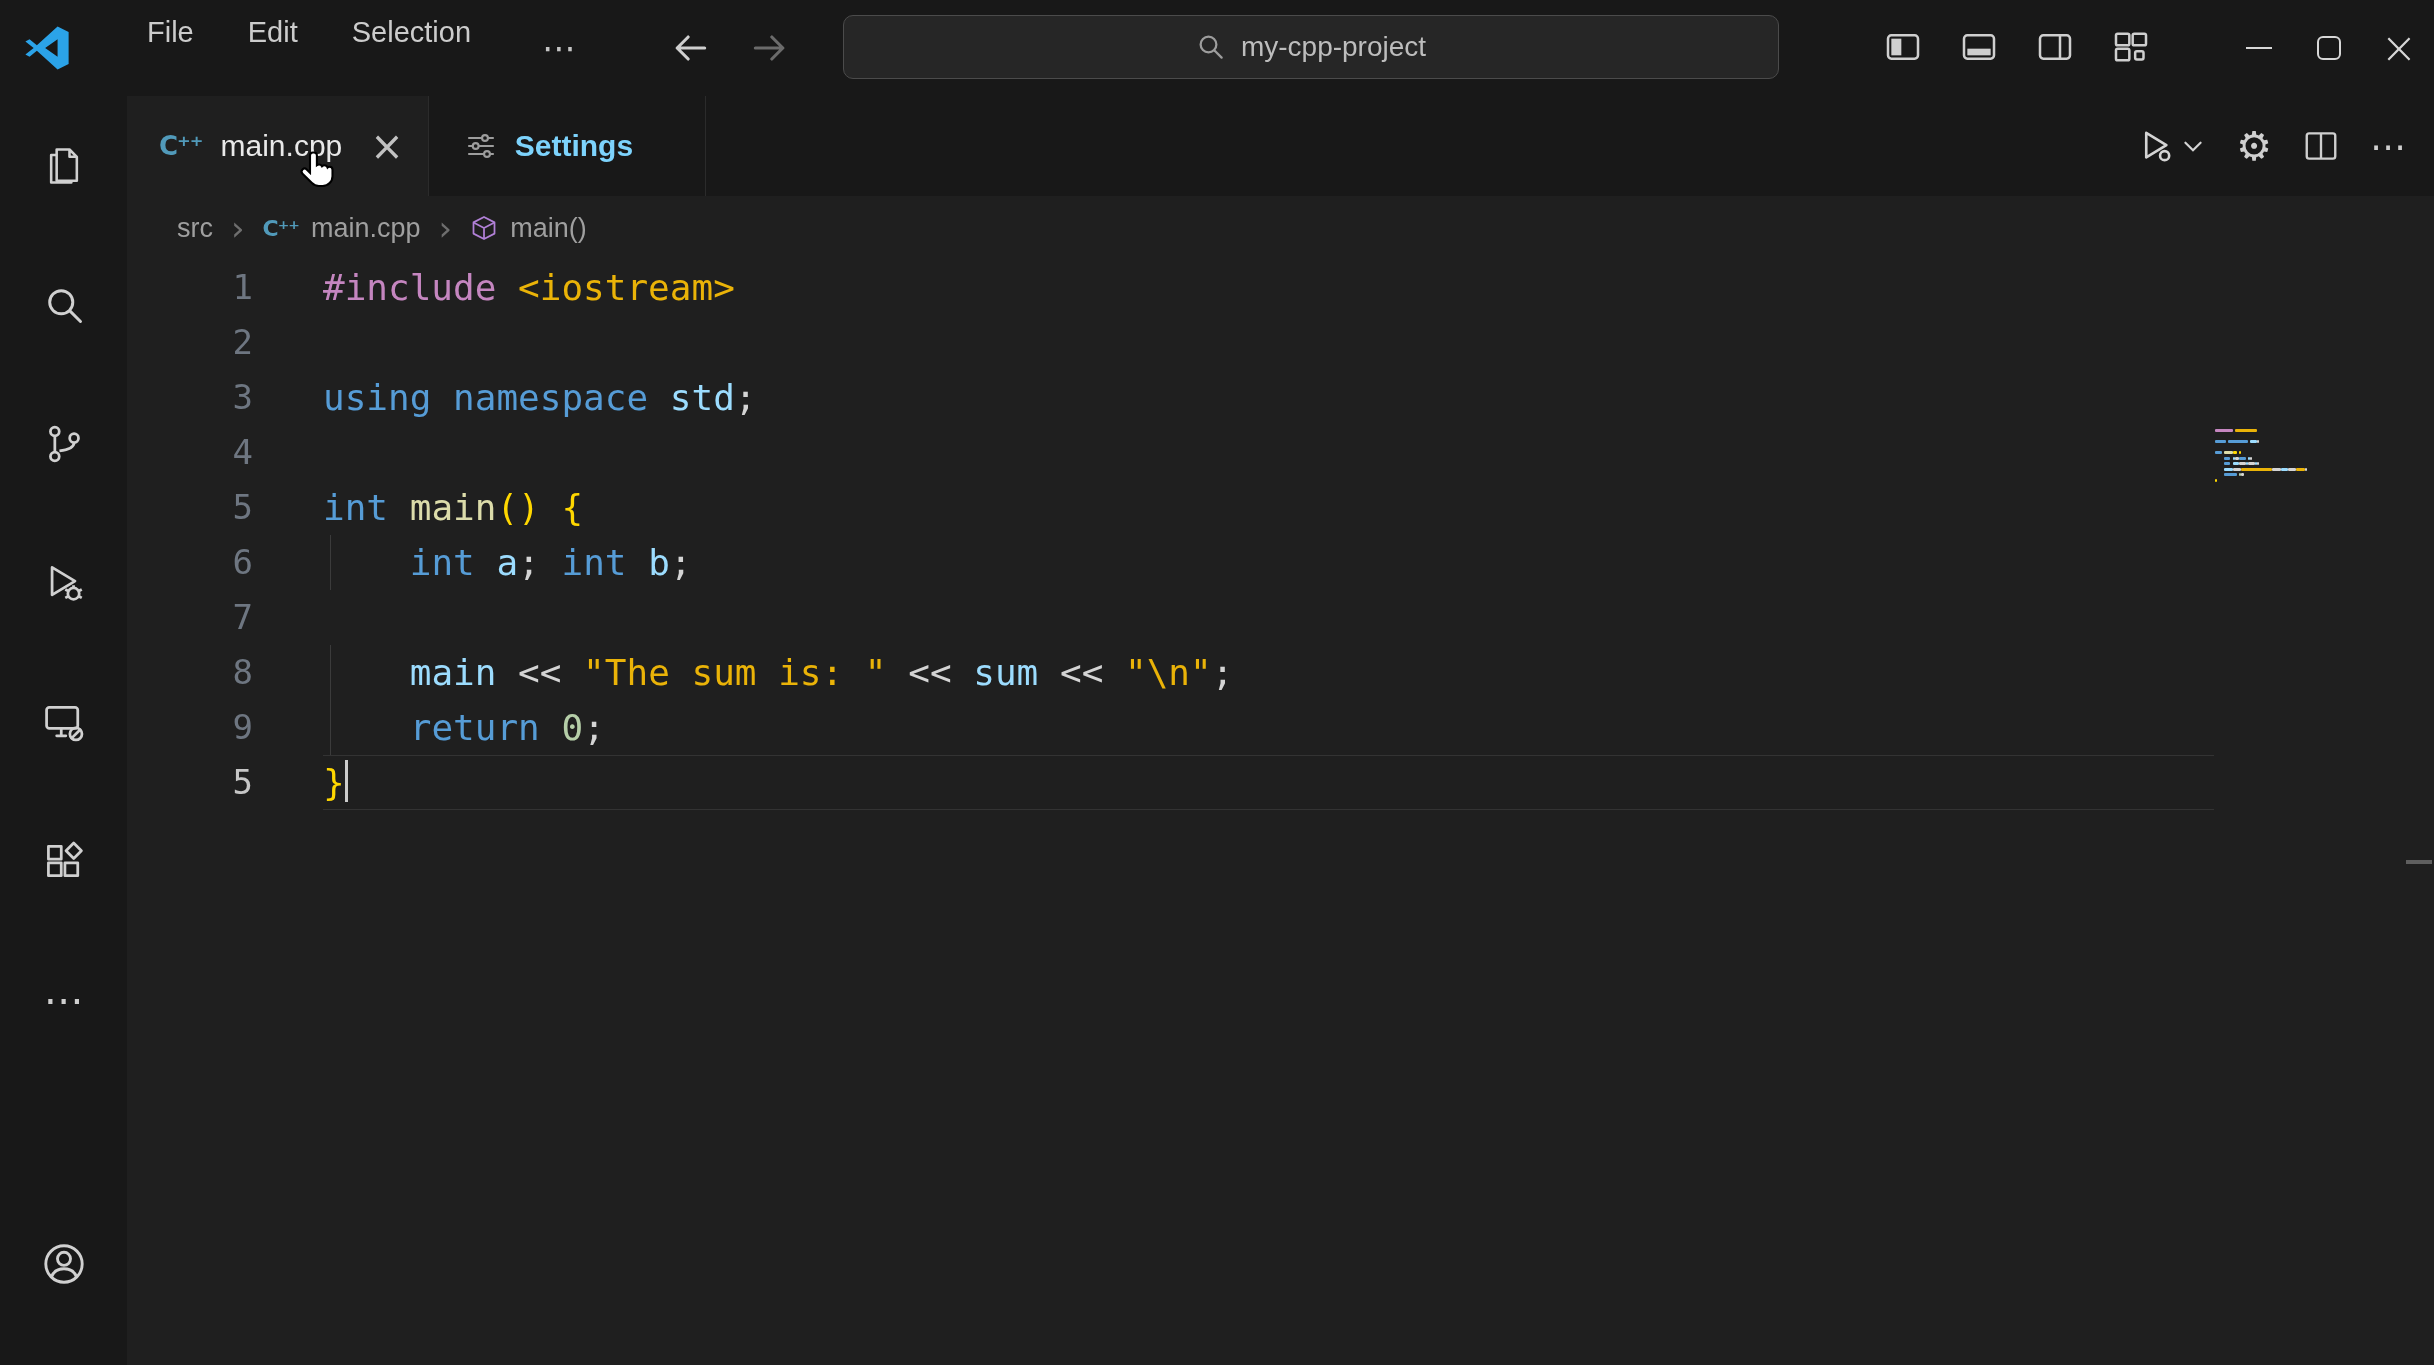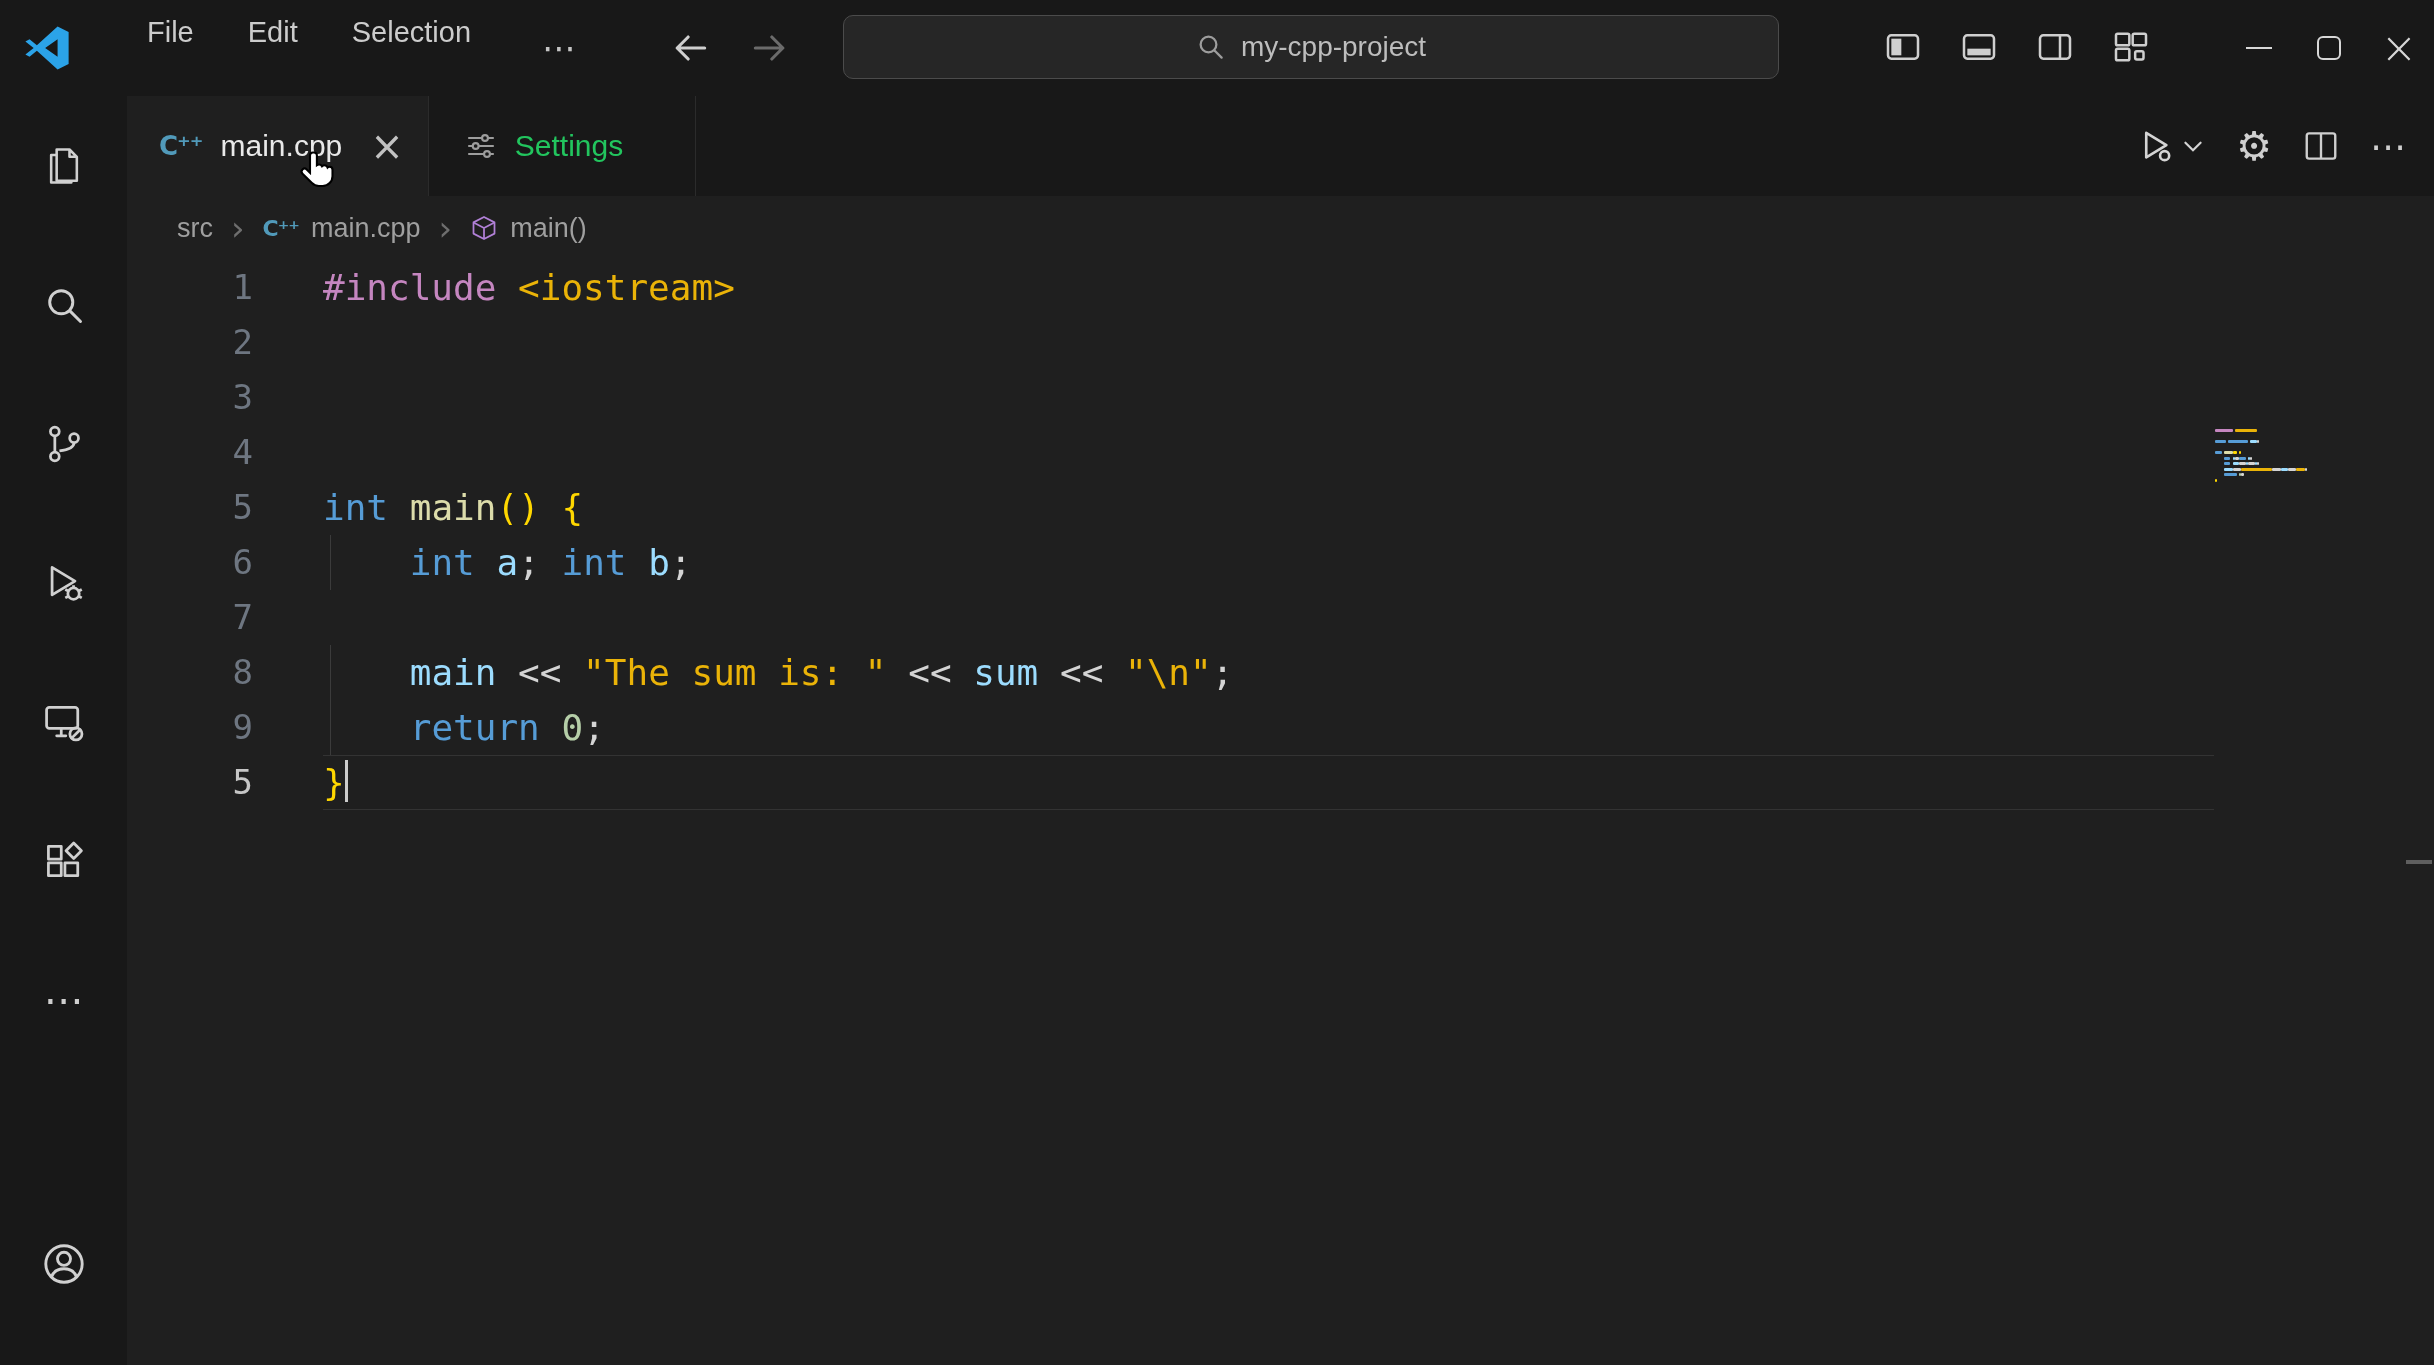--- a/index.html
+++ b/index.html
@@ -39,21 +39,21 @@
   .ab-bottom { position:absolute; bottom:32px; left:0; width:127px; height:139px;
     display:flex; align-items:center; justify-content:center; }
 
   
   .editor-group { position:absolute; left:127px; top:96px; width:2307px; height:1269px; background:#1f1f1f; }
 
   .tabstrip { position:relative; width:100%; height:100px; background:#181818; display:flex; }
   .tab { height:100px; display:flex; align-items:center; gap:18px; font-size:30px;
     border-right:1px solid #2b2b2b; }
   .tab-active { background:#1f1f1f; color:#e9e9e9; padding:0 24px 0 32px; }
-  .tab-inactive { background:#181818; color:#22c55e; padding:0 72px 0 36px; }
+  .tab-inactive { background:#181818; color:#7dd3fc; padding:0 72px 0 36px;font-weight:bold; }
   .tab-close { font-size:40px; color:#c2c2c2; line-height:1; margin-left:10px;
     font-family:"DejaVu Sans", sans-serif; }
   .cpp-glyph { color:#519aba; font-weight:bold; font-size:26px; letter-spacing:-1px;
     font-family:"DejaVu Sans", sans-serif; }
   .editor-actions { position:absolute; right:28px; top:0; height:100px; display:flex;
     align-items:center; gap:30px; }
   .ea-run { display:flex; align-items:center; gap:4px; }
   .gear-glyph { font-size:40px; color:#cfcfcf; font-family:"DejaVu Sans", sans-serif; }
   .ea-dots { font-size:36px; color:#cfcfcf; font-family:"DejaVu Sans", sans-serif; }
 
@@ -277,21 +277,21 @@
         <path d="M3 7.2 L12 12 L21 7.2 M12 12 V21.5"></path>
       </svg>
       <span>main()</span>
     </span>
   </div>
 
   <div class="code">
     <div>
         <div class="line"><div class="ln">1</div><div class="lc"><span class="tk-pre">#include</span><span class="tk-pl"> </span><span class="tk-str">&lt;iostream&gt;</span></div></div>
         <div class="line"><div class="ln">2</div><div class="lc"></div></div>
-        <div class="line"><div class="ln">3</div></div>
+        <div class="line"><div class="ln">3</div><div class="lc"><span class="tk-kw">using</span><span class="tk-pl"> </span><span class="tk-kw">namespace</span><span class="tk-pl"> </span><span class="tk-var">std</span><span class="tk-pl">;</span></div></div>
         <div class="line"><div class="ln">4</div><div class="lc"></div></div>
         <div class="line"><div class="ln">5</div><div class="lc"><span class="tk-kw">int</span><span class="tk-pl"> </span><span class="tk-fn">main</span><span class="tk-brk">()</span><span class="tk-pl"> </span><span class="tk-brk">{</span></div></div>
         <div class="line"><div class="ln">6</div><div class="lc guide"><span class="tk-pl">    </span><span class="tk-kw">int</span><span class="tk-pl"> </span><span class="tk-var">a</span><span class="tk-pl">; </span><span class="tk-kw">int</span><span class="tk-pl"> </span><span class="tk-var">b</span><span class="tk-pl">;</span></div></div>
         <div class="line"><div class="ln">7</div></div>
         <div class="line"><div class="ln">8</div><div class="lc guide"><span class="tk-pl">    </span><span class="tk-var">main</span><span class="tk-pl"> &lt;&lt; </span><span class="tk-str">"The sum is: "</span><span class="tk-pl"> &lt;&lt; </span><span class="tk-var">sum</span><span class="tk-pl"> &lt;&lt; </span><span class="tk-str">"\n"</span><span class="tk-pl">;</span></div></div>
         <div class="line"><div class="ln">9</div><div class="lc guide"><span class="tk-pl">    </span><span class="tk-kw">return</span><span class="tk-pl"> </span><span class="tk-num">0</span><span class="tk-pl">;</span></div></div>
         <div class="line current"><div class="ln">5</div><div class="lc"><span class="tk-brk">}</span><span class="caret"></span></div></div>
       </div>
     <div class="minimap">
         <div class="mm-line"><span class="tk-pre" style="width: 17.6px;"></span><span class="tk-sp" style="width: 2.2px;"></span><span class="tk-str" style="width: 22px;"></span></div>

